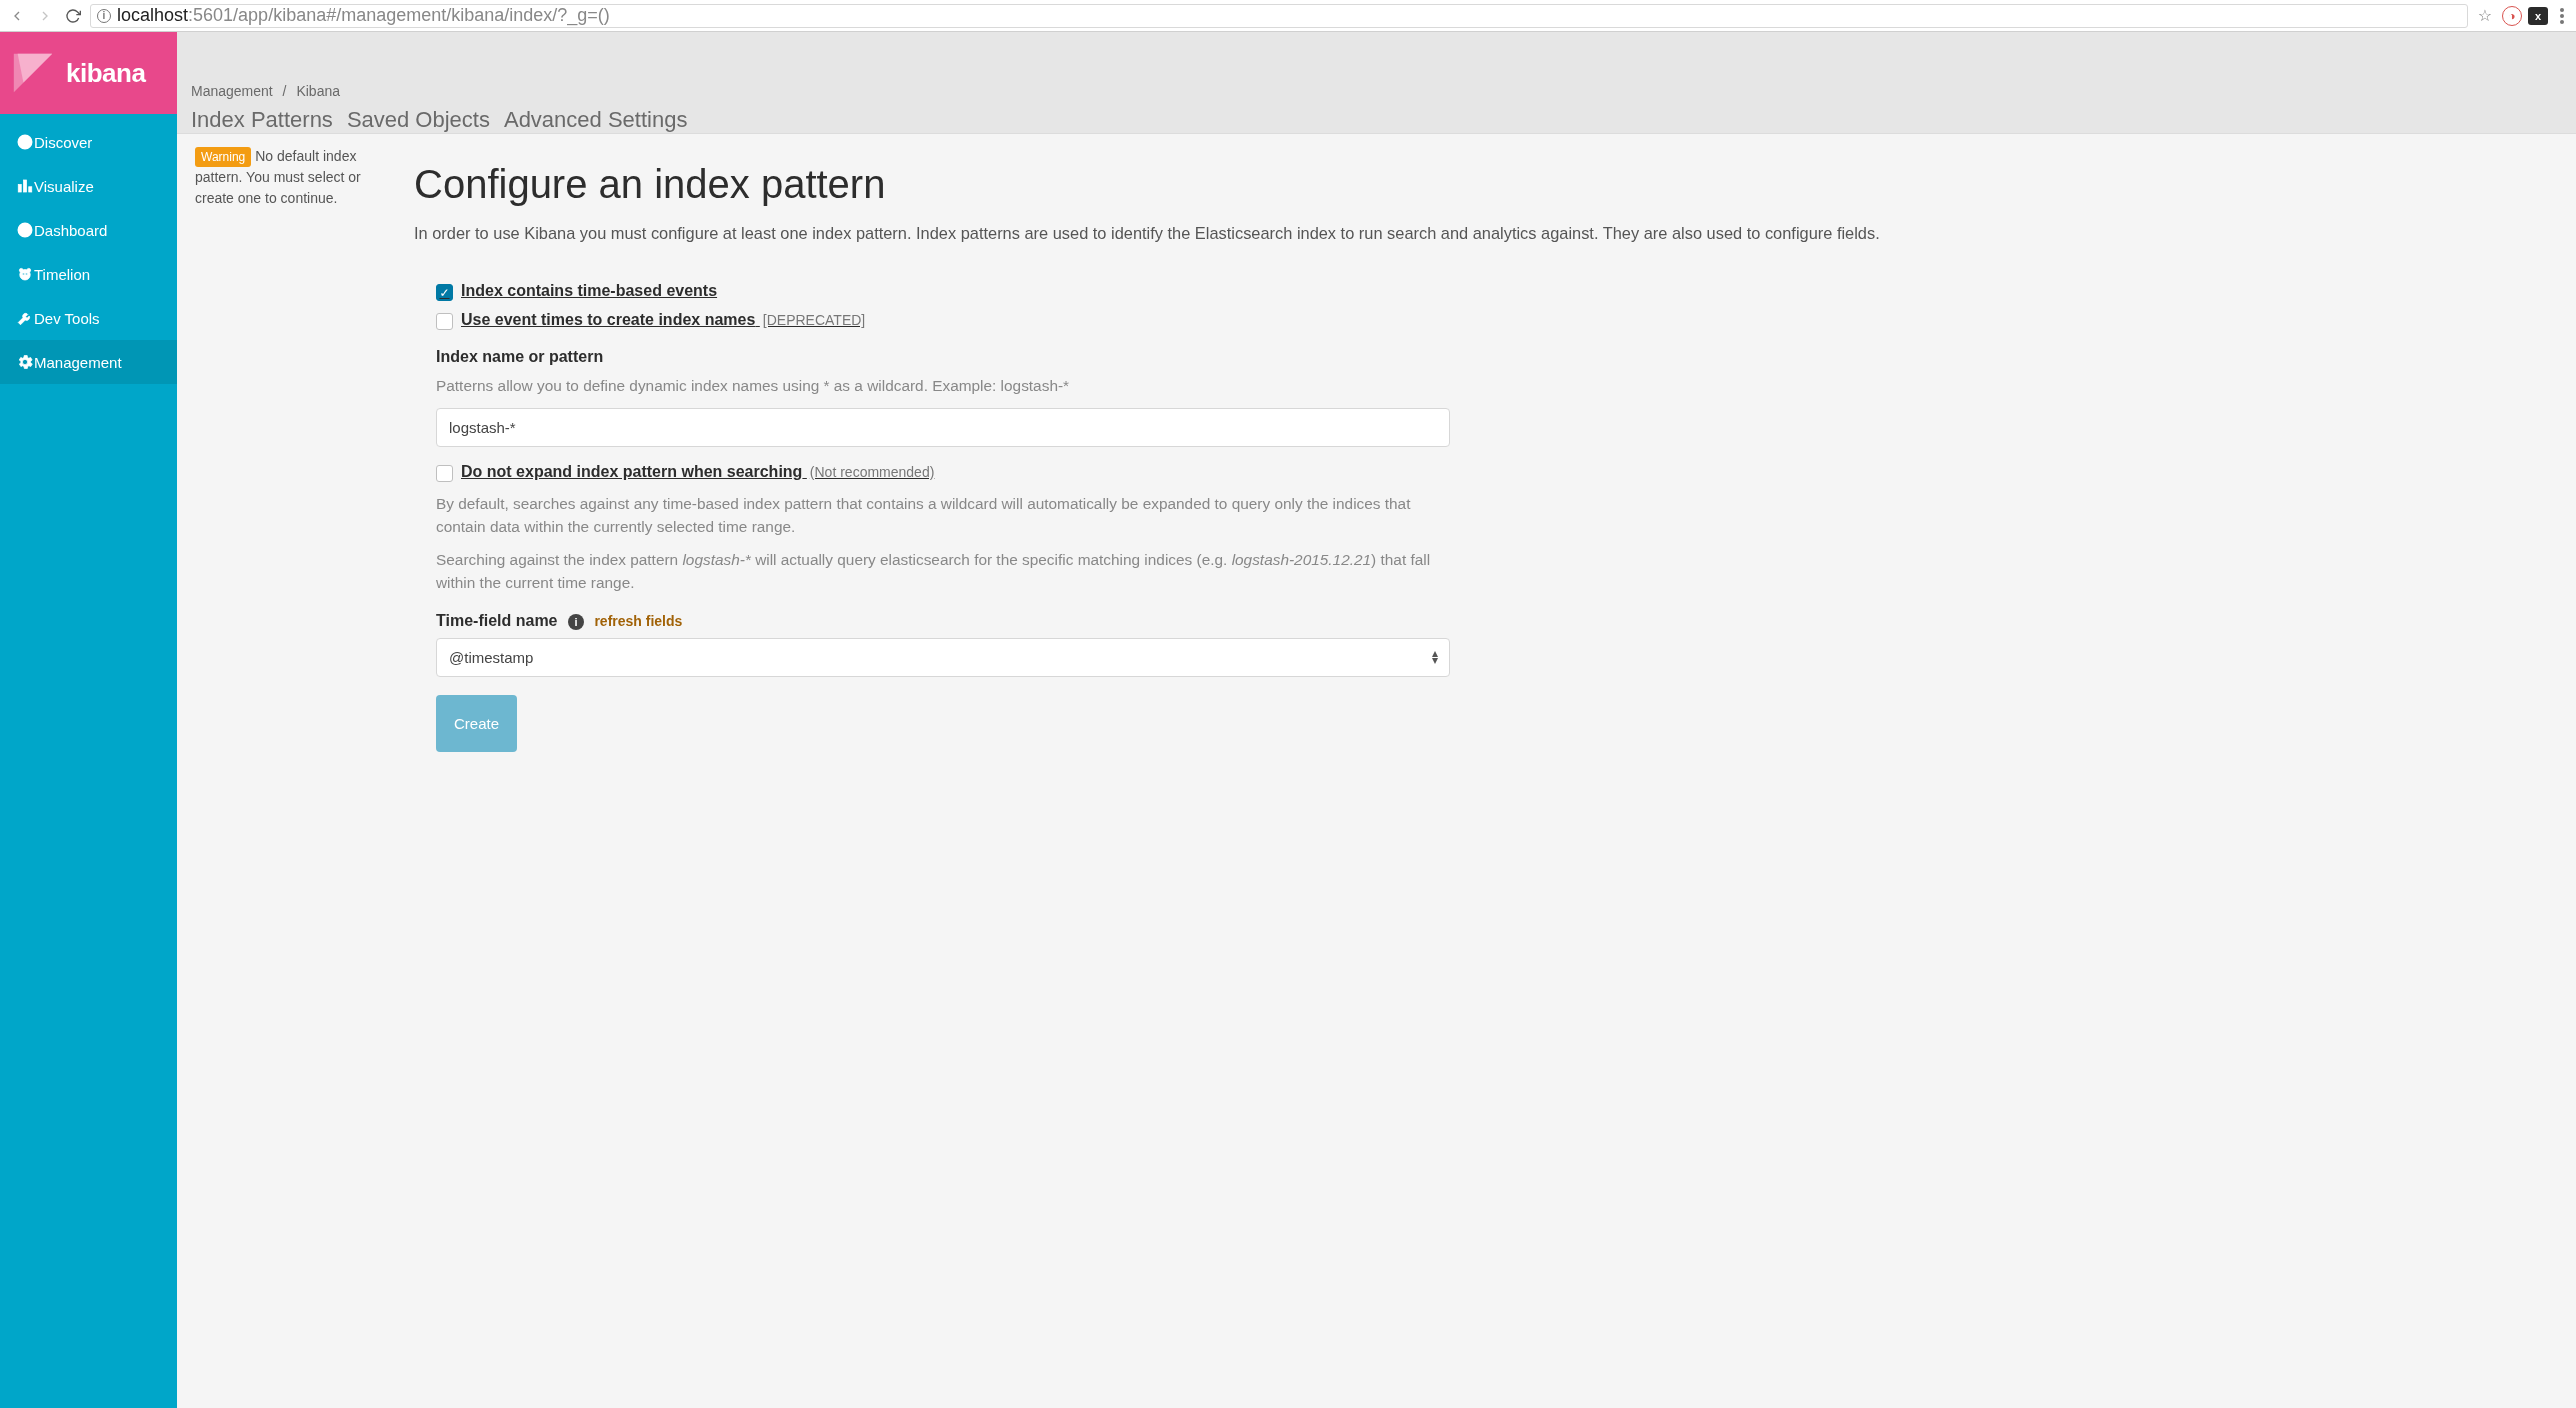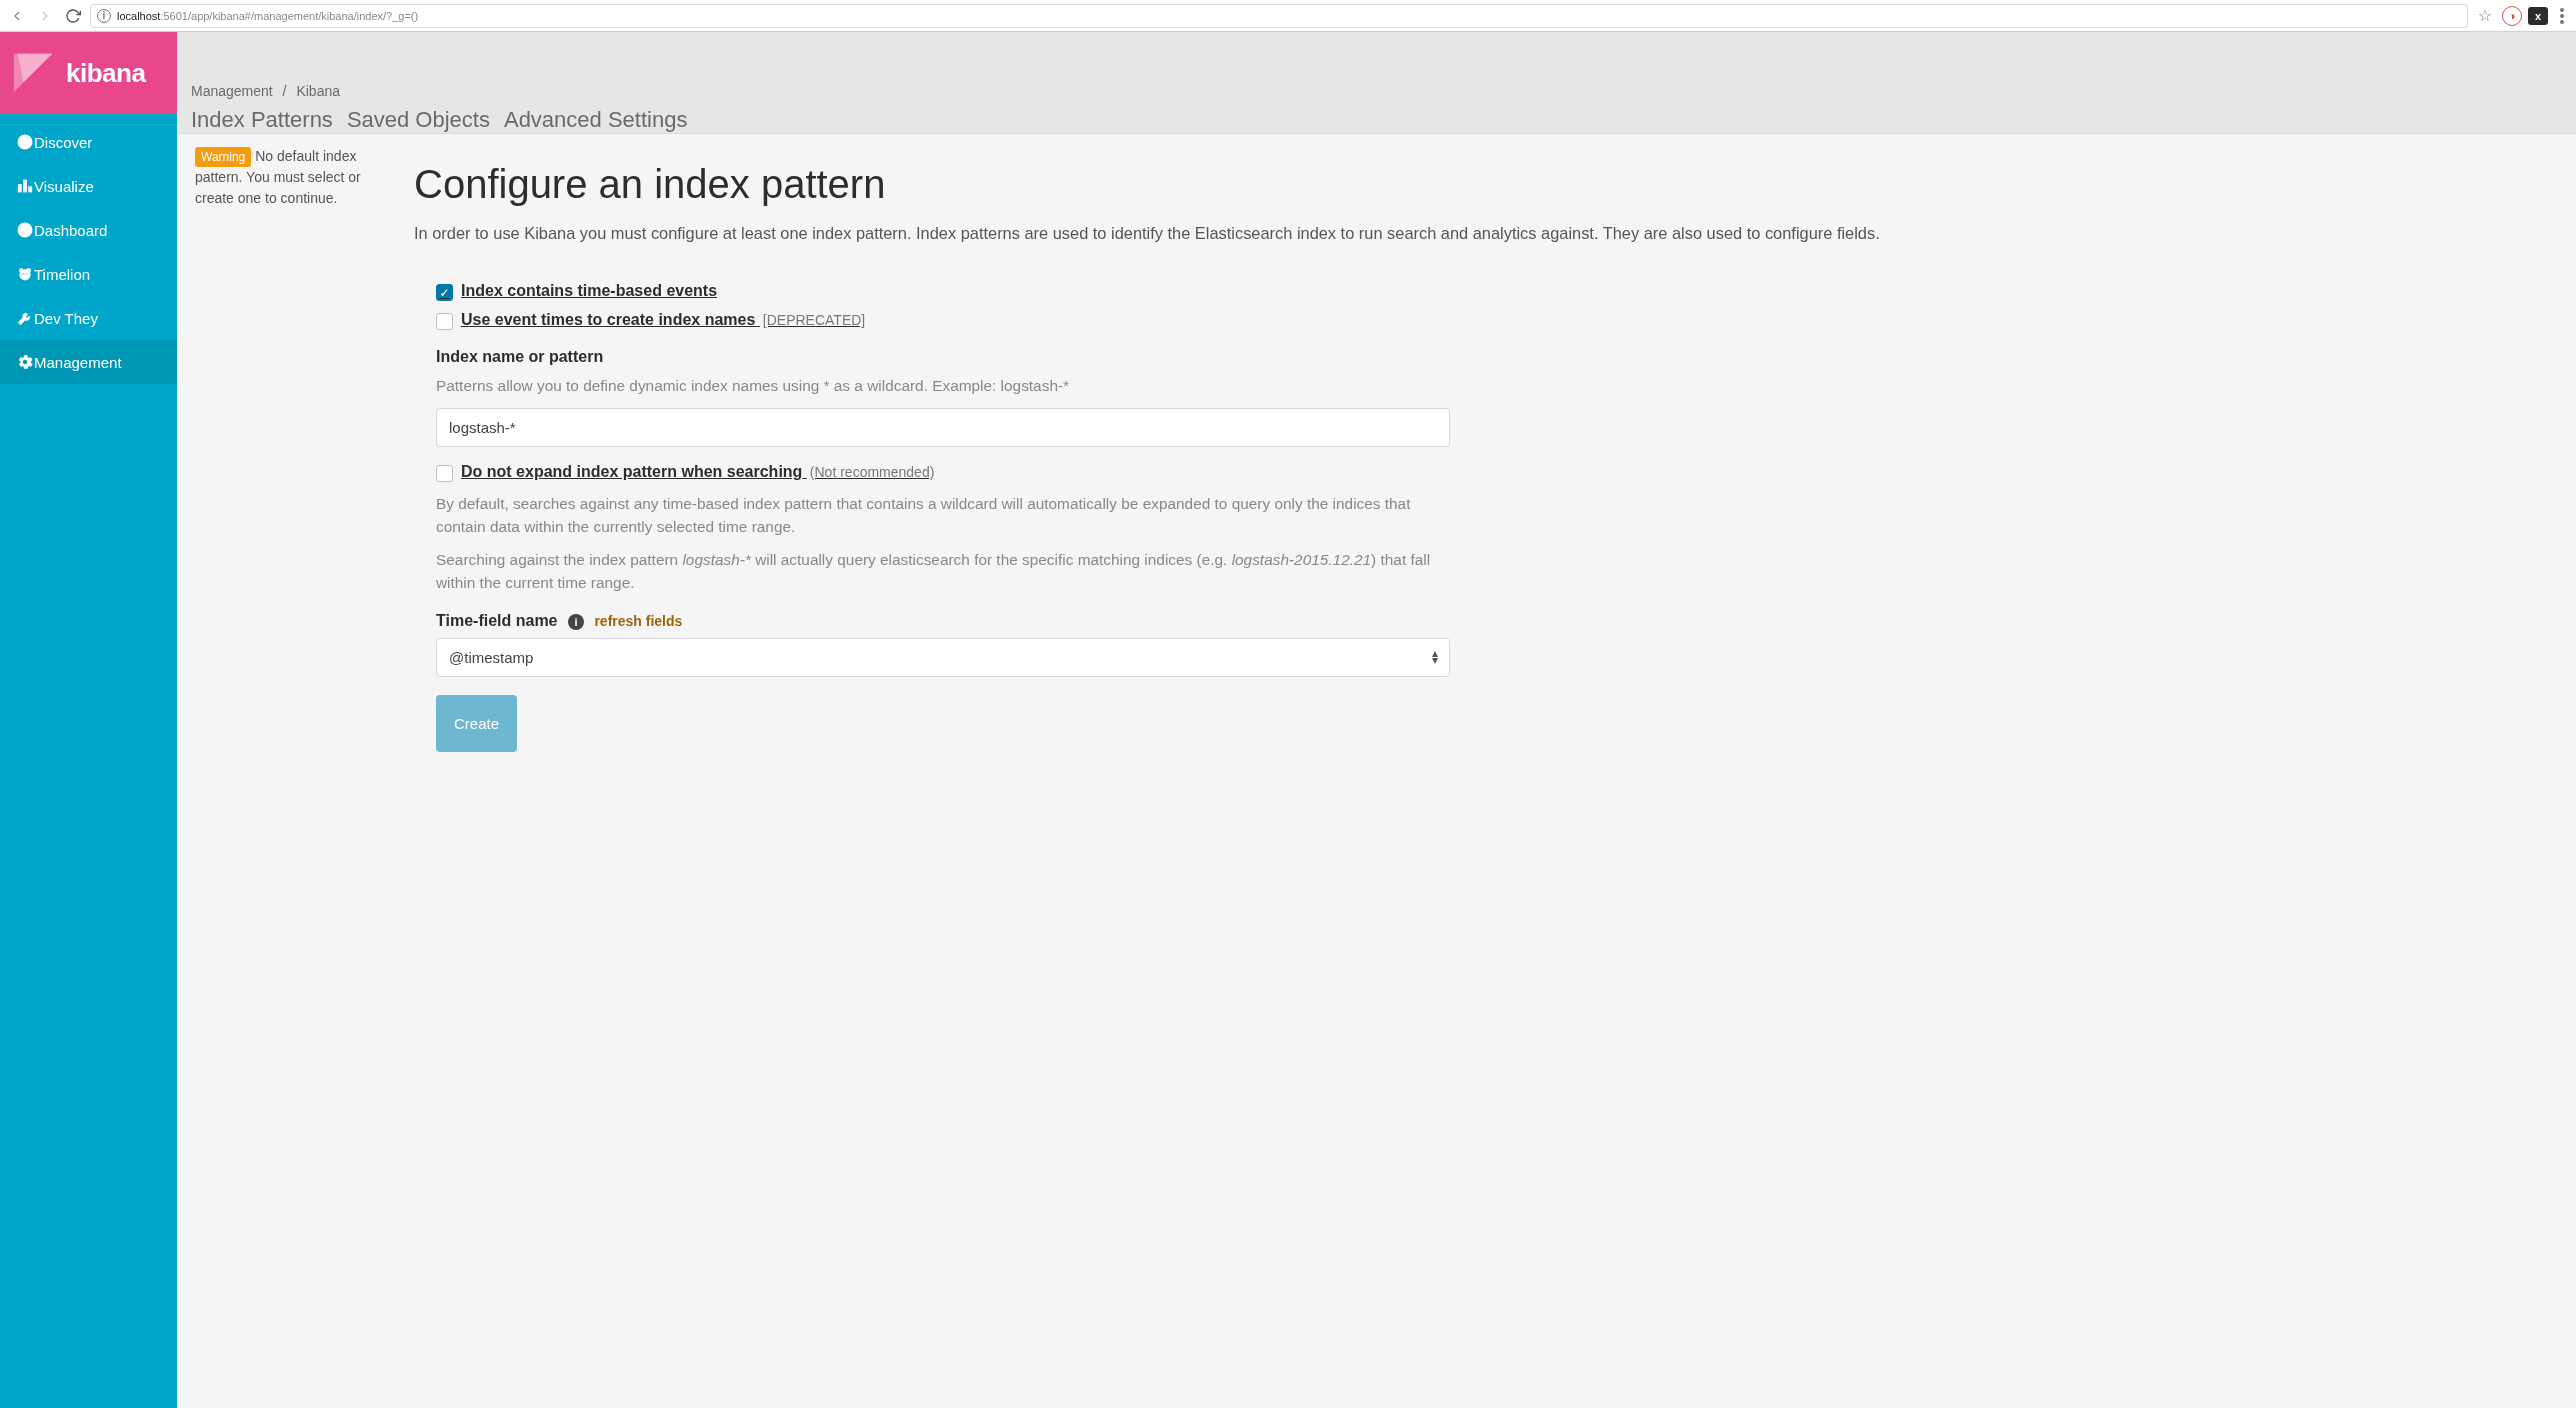--- a/index.html
+++ b/index.html
@@ -31,21 +31,21 @@
       display: flex;
       align-items: center;
       border: 1px solid #d9d9d9;
       border-radius: 3px;
       height: 24px;
       padding: 0 6px;
       gap: 6px;
       background: #fff;
     }
     .url-info { width:14px; height:14px; border:1.5px solid #777; border-radius:50%; display:flex; align-items:center; justify-content:center; font-size:10px; font-weight:bold; color:#777;}
-    .url-text { font-size: 11px; color: #333; white-space: nowrap; }
+    .url-text { font-size: 18px; color: #333; white-space: nowrap; }
     .url-text .host { color: #222; }
     .url-text .port, .url-text .path { color: #888; }
     .browser-bar .star { color:#7a7a7a; font-size:16px; padding:0 4px;}
     .ext-icon { width:20px; height:20px; display:flex; align-items:center; justify-content:center; border-radius:50%; font-size:12px; font-weight:bold;}
     .ext-icon.red { color:#d9534f; border:1.5px solid #d9534f; background:#fff;}
     .ext-icon.dark { background:#2b2b2b; color:#fff; border-radius:3px; font-size:11px; width:20px; height:18px;}
     .kebab { display:flex; flex-direction:column; gap:2px; padding:0 6px;}
     .kebab span{ width:4px; height:4px; background:#777; border-radius:50%;}
 
     
@@ -284,21 +284,21 @@
             </svg>
           </span>
         <span>Timelion</span>
       </div>
       <div class="nav-item">
         <span class="nico">
             <svg viewBox="0 0 24 24" fill="#fff">
               <path d="M14.7 6.3a4 4 0 0 0-5.4 5.4L3 18l3 3 6.3-6.3a4 4 0 0 0 5.4-5.4l-3 3-2-2 3-3z"></path>
             </svg>
           </span>
-        <span>Dev They</span>
+        <span>Dev Tools</span>
       </div>
       <div class="nav-item active">
         <span class="nico">
             <svg viewBox="0 0 24 24" fill="#fff">
               <path d="M19.4 13a7.5 7.5 0 0 0 0-2l2.1-1.6-2-3.4-2.5 1a7.5 7.5 0 0 0-1.7-1l-.4-2.6h-4l-.4 2.6a7.5 7.5 0 0 0-1.7 1l-2.5-1-2 3.4L6.6 11a7.5 7.5 0 0 0 0 2l-2.1 1.6 2 3.4 2.5-1a7.5 7.5 0 0 0 1.7 1l.4 2.6h4l.4-2.6a7.5 7.5 0 0 0 1.7-1l2.5 1 2-3.4L19.4 13zM12 15.5A3.5 3.5 0 1 1 15.5 12 3.5 3.5 0 0 1 12 15.5z"></path>
             </svg>
           </span>
         <span>Management</span>
       </div>
     </div>

